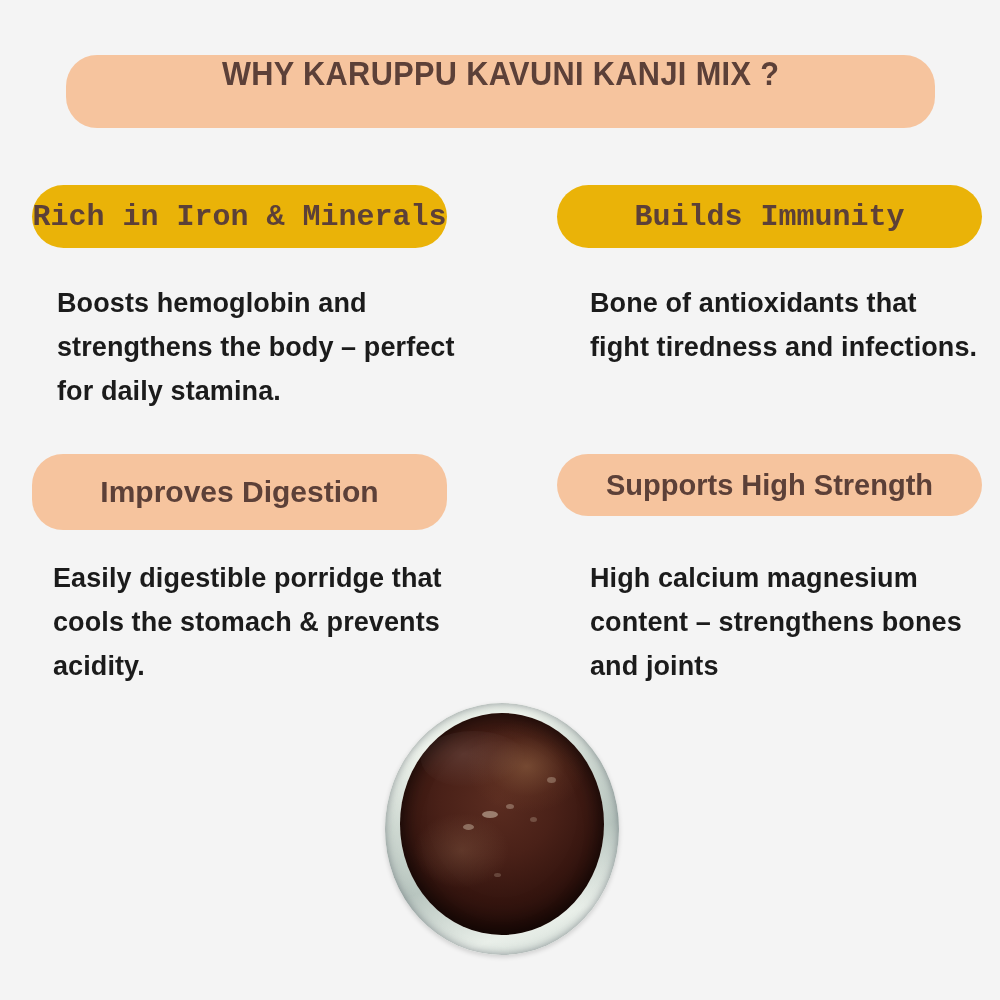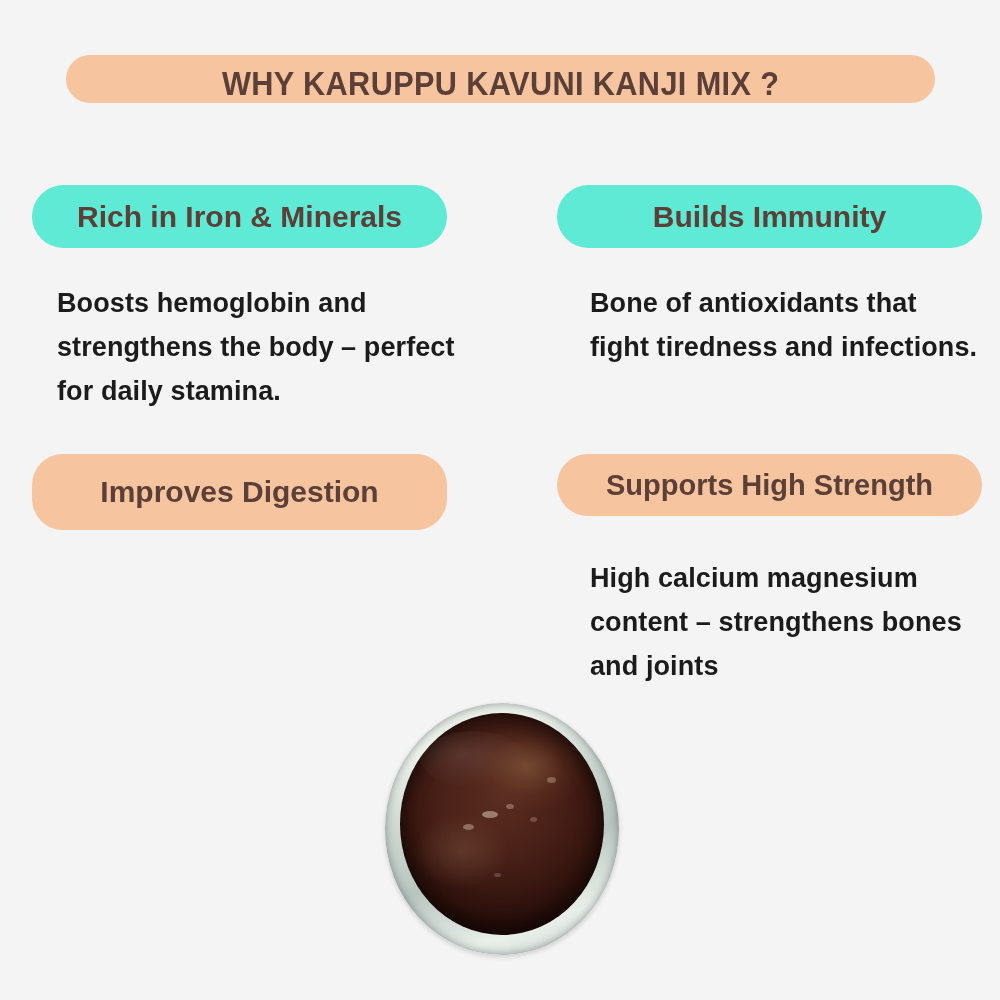--- a/index.html
+++ b/index.html
@@ -21,25 +21,25 @@
     height: 1000px;
     background: #f4f4f4;
   }
 
   
   .header-pill {
     position: absolute;
     left: 66px;
     top: 55px;
     width: 869px;
-    height: 48px;
+    height: 73px;
     background: #f6c49e;
     border-radius: 31px;
     display: flex;
-    align-items: flex-end;
+    align-items: flex-start;
     justify-content: center;
   }
   .header-title {
     font-family: "Liberation Sans Narrow", "Liberation Sans", sans-serif;
     font-weight: bold;
     font-size: 33px;
     letter-spacing: 0.4px;
     color: #5c4038;
     white-space: nowrap;
     transform: scaleX(0.93);
@@ -61,21 +61,21 @@
     box-sizing: border-box;
     padding: 0 26px;
     white-space: nowrap;
   }
   .badge-label {
     font-weight: bold;
     font-size: 30px;
     color: #5c4038;
     line-height: 1;
   }
-  .badge.green { background: #5eead4; }
+  .badge.green { background: #eab308; font-family: Liberation Mono, monospace; }
   .badge.peach { background: #f6c49e; }
 
   
   .badge-iron     { width: 415px; }
   .badge-immunity { width: 425px; }
   .badge-digest   { width: 415px; height: 76px; border-radius: 31px; }
   .badge-bone     { width: 425px; height: 62px; border-radius: 31px; }
 
   .badge-bone .badge-label { font-size: 29px; }
 
@@ -172,20 +172,21 @@
       <span class="badge-label">Builds Immunity</span>
     </div>
   </div>
   <div class="desc desc-immunity">Bone of antioxidants that fight tiredness and infections.</div>
 
   <div class="col-left row2">
     <div class="badge peach badge-digest">
       <span class="badge-label">Improves Digestion</span>
     </div>
   </div>
+  <div class="desc desc-digest">Easily digestible porridge that cools the stomach &amp; prevents acidity.</div>
 
   <div class="col-right row2">
     <div class="badge peach badge-bone">
       <span class="badge-label">Supports High Strength</span>
     </div>
   </div>
   <div class="desc desc-bone">High calcium magnesium content – strengthens bones and joints</div>
 
   <div class="bowl-wrap">
     <div class="bowl">

